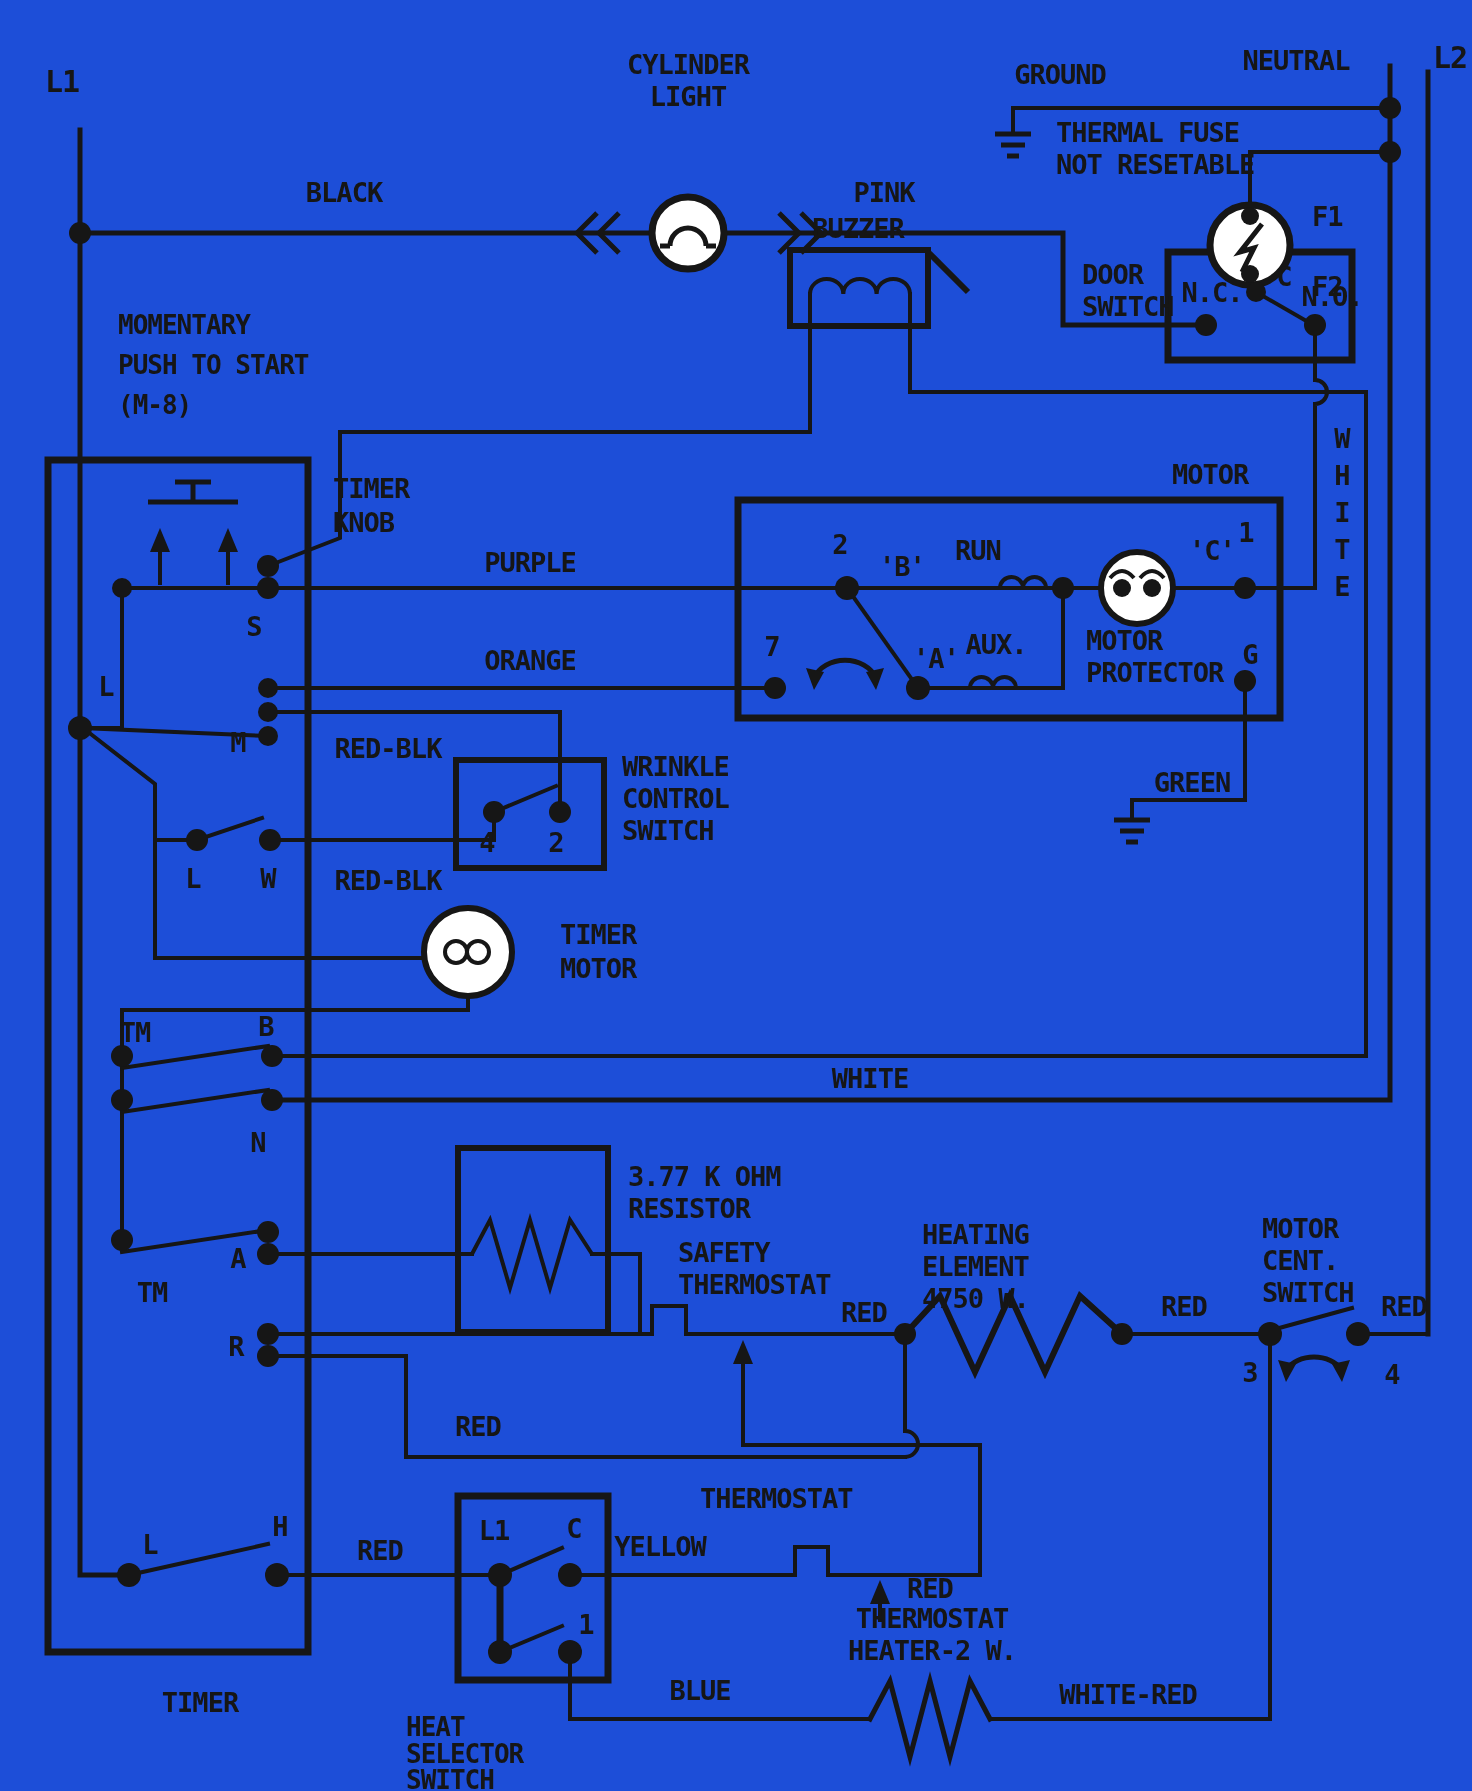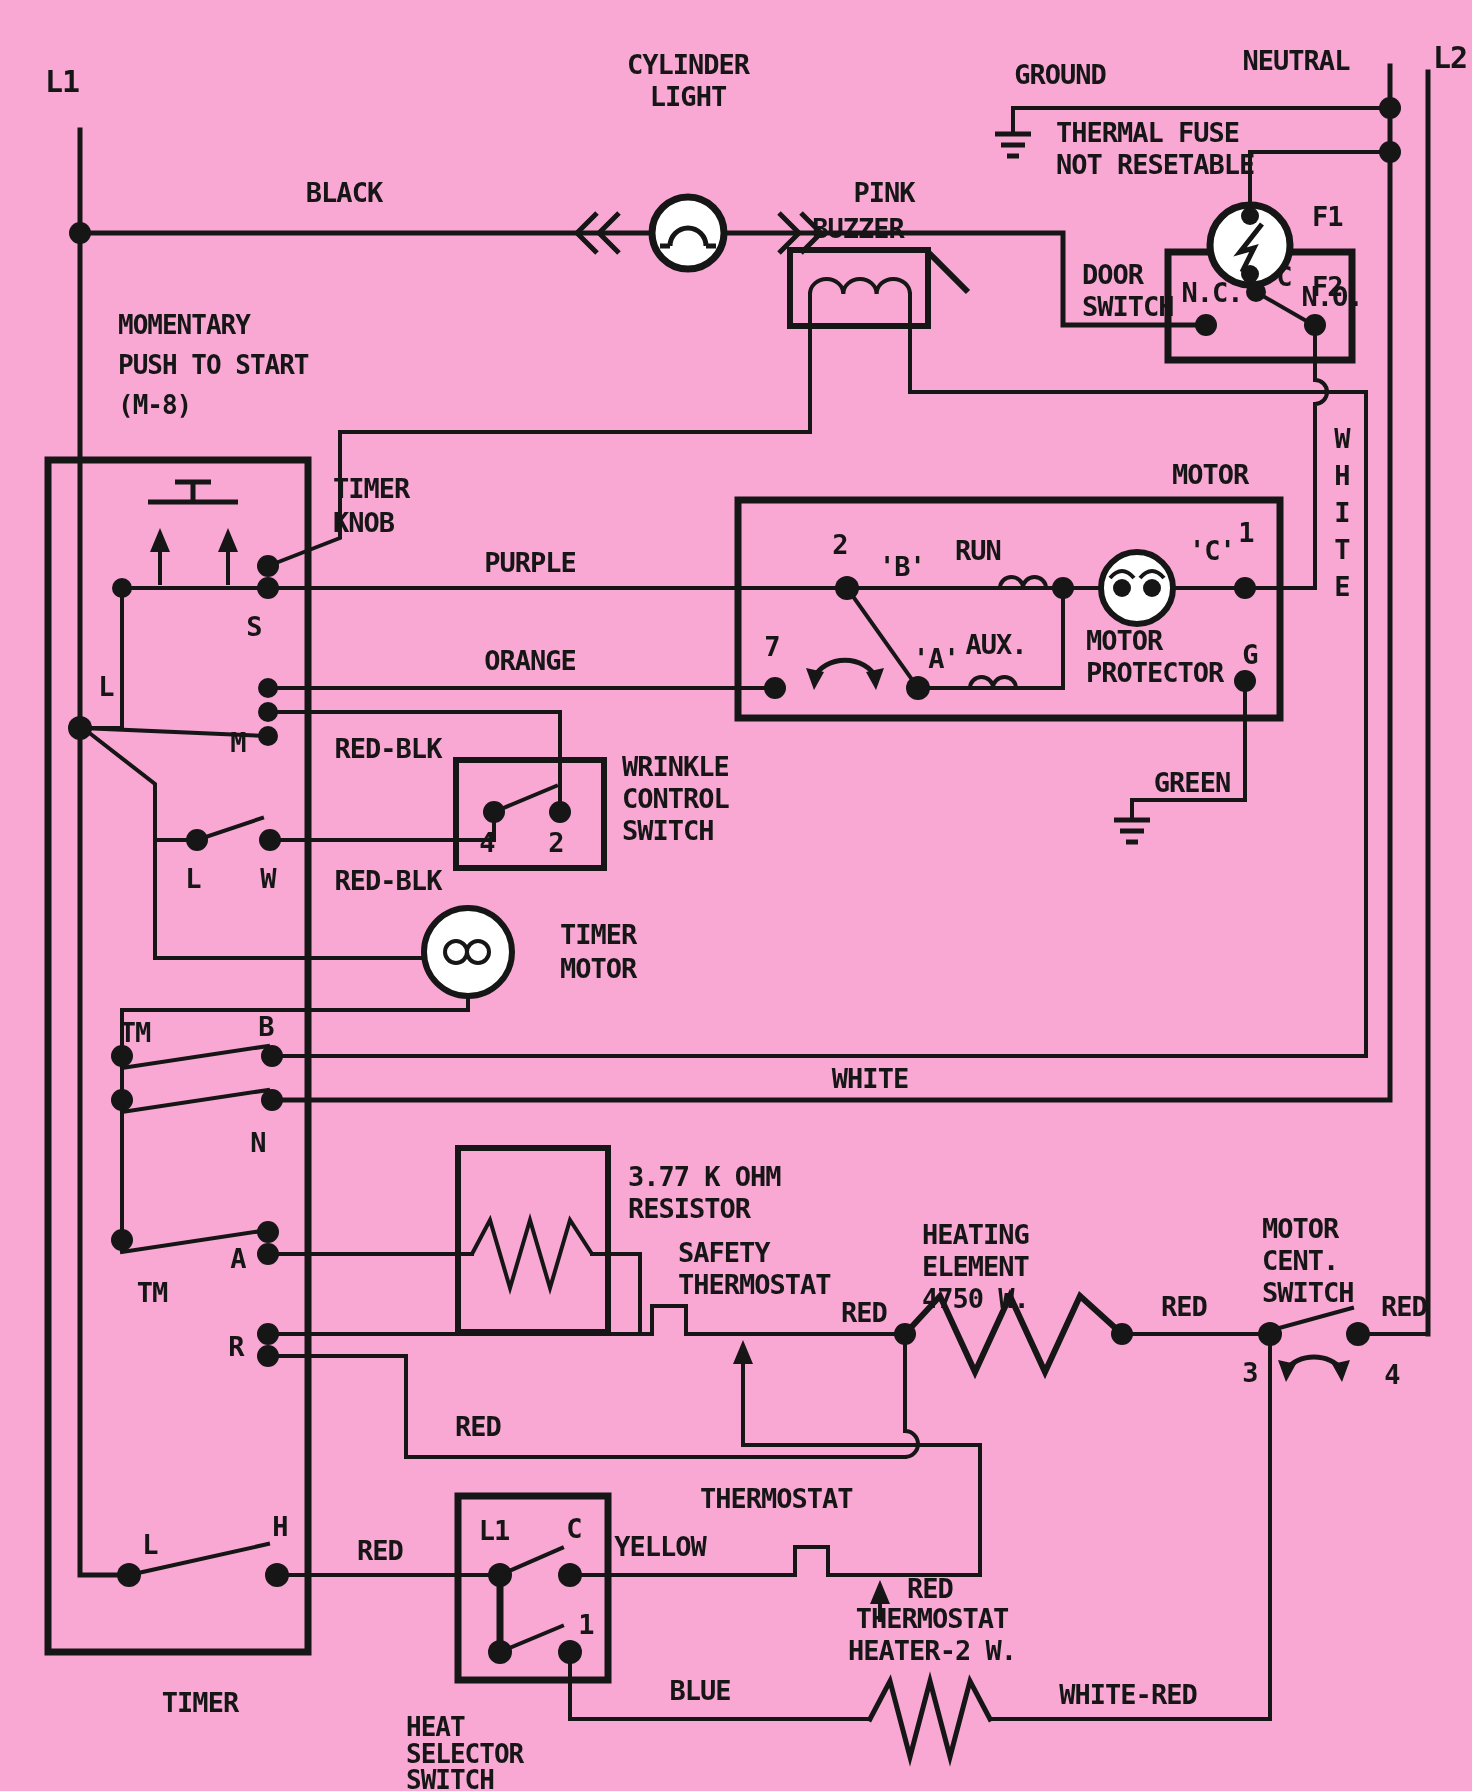--- a/index.html
+++ b/index.html
@@ -1,16 +1,16 @@
 <!DOCTYPE html>
 <html><head>
 <meta charset="utf-8">
 <style>
   html,body{margin:0;padding:0;background:#ffffff;}
-  .stage{width:1472px;height:1791px;position:relative;background:#f9a8d4;}
+  .stage{width:1472px;height:1791px;position:relative;background:#1d4ed8;}
   svg{display:block;font-family:"DejaVu Sans Mono","Liberation Mono",monospace;}
   svg text{font-weight:bold;letter-spacing:-1px;}
   .wire{fill:none;stroke-linecap:square;stroke-linejoin:miter;}
   .boxln{fill:none;}
 </style>
 </head>
 <body>
 
 <div class="stage">
 <svg width="1472" height="1791" viewBox="0 0 1472 1791" xmlns="http://www.w3.org/2000/svg">

